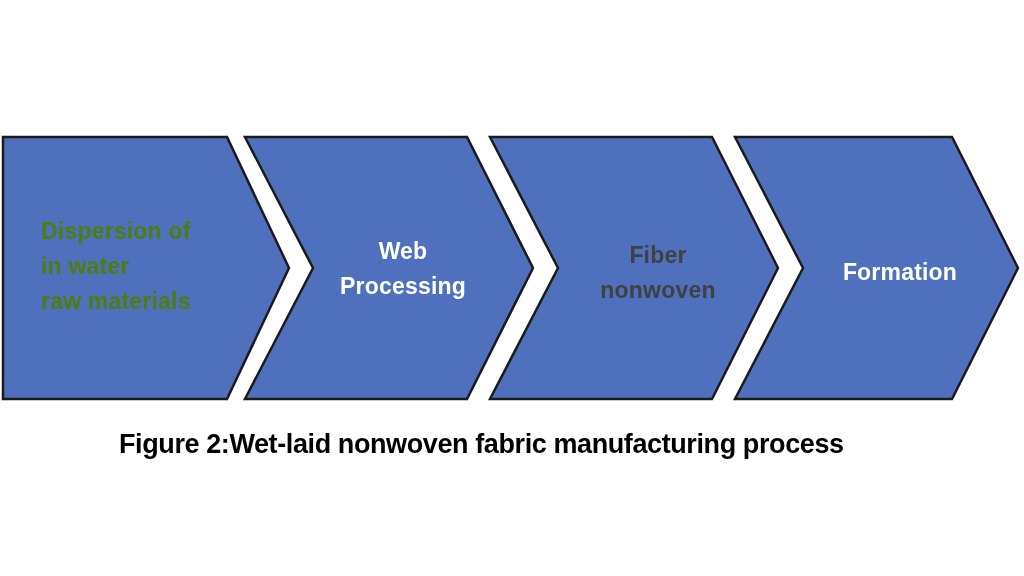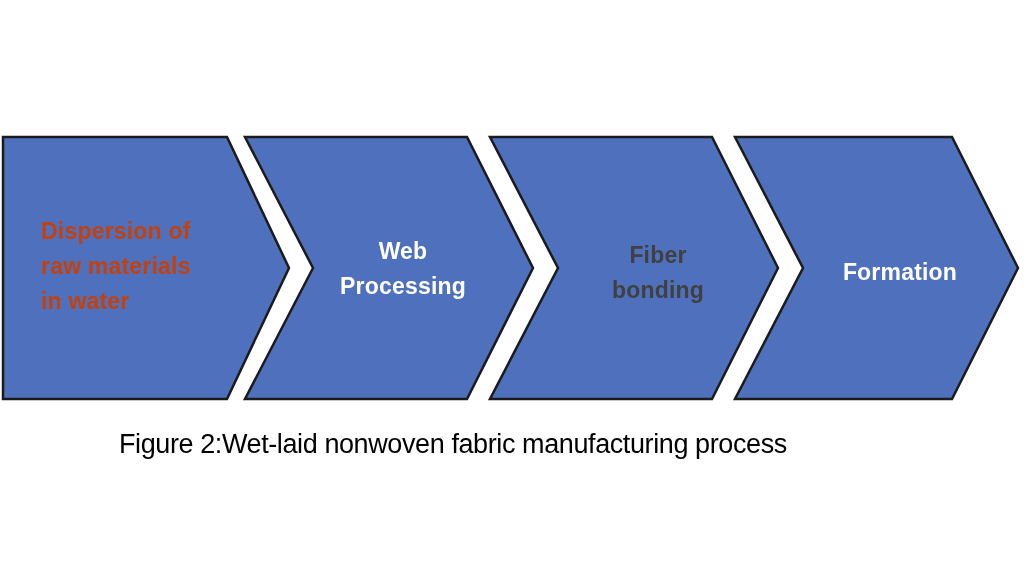--- a/index.html
+++ b/index.html
@@ -55,51 +55,51 @@
     top: 255px;
     width: 200px;
     text-align: center;
   }
   .figure-caption {
     position: absolute;
     left: 119px;
     top: 429px;
     width: 800px;
     color: #000000;
-    font-weight: normal;
+    font-weight: bold;
     font-size: 27px;
     letter-spacing: -0.4px;
     white-space: nowrap;
   }
 </style>
 </head>
 <body style="background: rgb(255, 255, 255);">
 
 <div>
   <svg id="diagram-svg" viewBox="0 0 1024 576" xmlns="http://www.w3.org/2000/svg">
     <polygon class="chevron" points="3,137 227,137 289,268 227,399 3,399" stroke-width="2.5" stroke-linejoin="miter" fill="#4F71BD" stroke="#1B1B1B"></polygon>
     <polygon class="chevron" points="245,137 467,137 533,268 467,399 245,399 313,268" stroke-width="2.5" stroke-linejoin="miter" fill="#4F71BD" stroke="#1B1B1B"></polygon>
     <polygon class="chevron" points="490,137 712,137 778,268 712,399 490,399 558,268" stroke-width="2.5" stroke-linejoin="miter" fill="#4F71BD" stroke="#1B1B1B"></polygon>
     <polygon class="chevron" points="735,137 952,137 1018,268 952,399 735,399 803,268" stroke-width="2.5" stroke-linejoin="miter" fill="#4F71BD" stroke="#1B1B1B"></polygon>
   </svg>
 
-  <div id="step-label-1" class="step-label" style="color: #c2410c;">
+  <div id="step-label-1" class="step-label" style="color: #4d7c0f;">
     <span class="line">Dispersion of</span>
+    <span class="line">in water</span>
     <span class="line">raw materials</span>
-    <span class="line">in water</span>
   </div>
 
   <div id="step-label-2" class="step-label" style="color: rgb(255, 255, 255);">
     <span class="line">Web</span>
     <span class="line">Processing</span>
   </div>
 
   <div id="step-label-3" class="step-label" style="color: #404040;">
     <span class="line">Fiber</span>
-    <span class="line">bonding</span>
+    <span class="line">nonwoven</span>
   </div>
 
   <div id="step-label-4" class="step-label" style="color: rgb(255, 255, 255);">
     <span class="line">Formation</span>
   </div>
 
   <div class="figure-caption" style="color: rgb(0, 0, 0);">Figure 2:Wet-laid nonwoven fabric manufacturing process</div>
 </div>
 
 </body></html>

